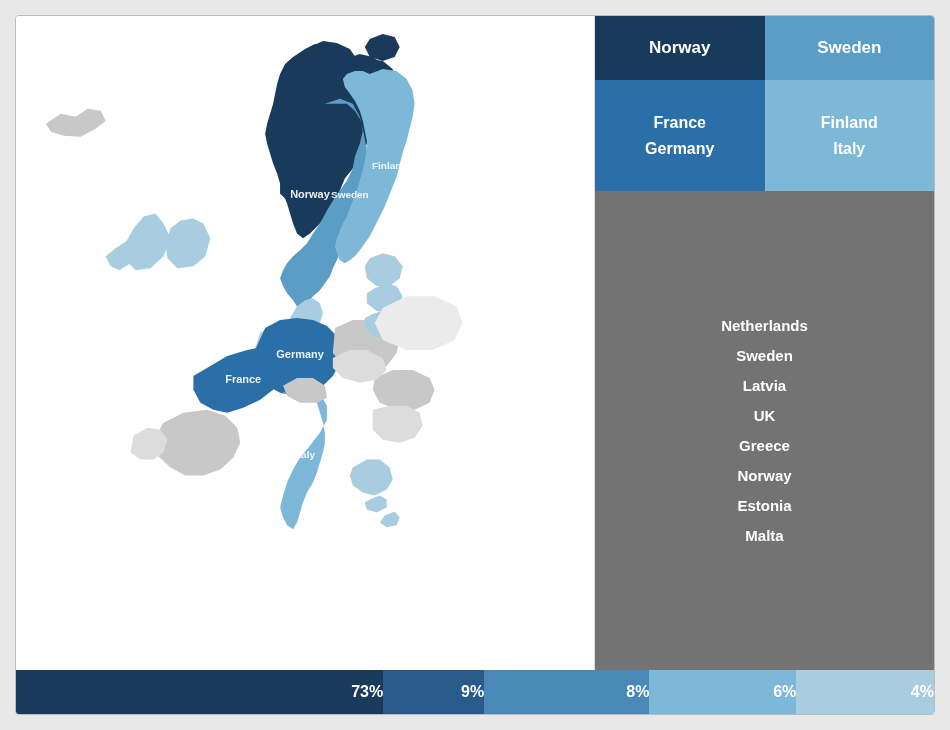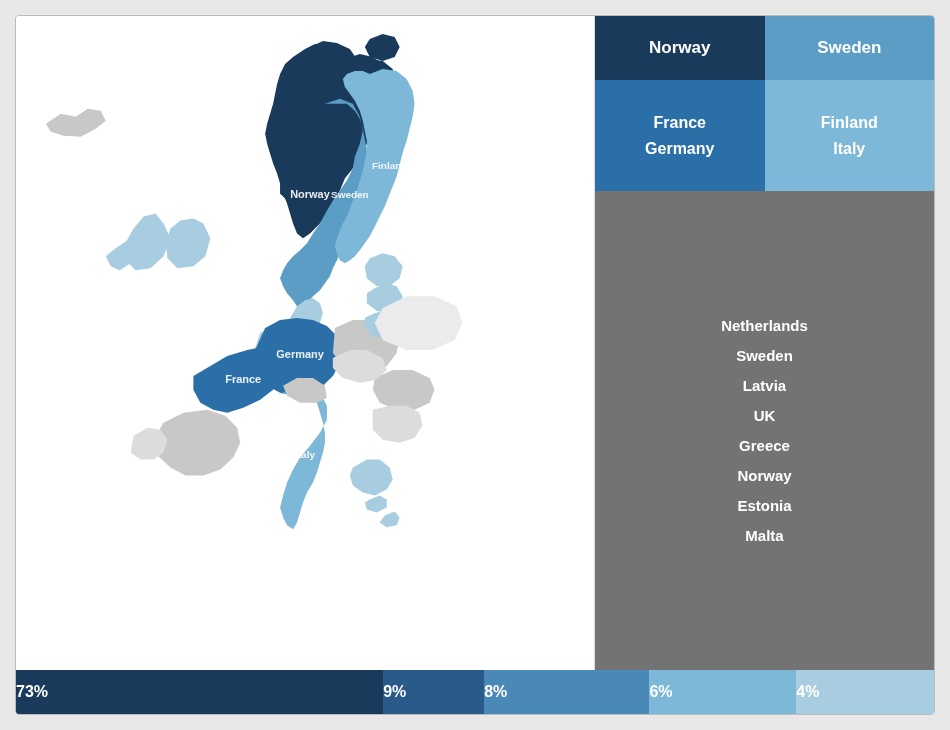--- a/index.html
+++ b/index.html
@@ -112,21 +112,21 @@
     
     .bottom-bar {
       display: flex;
       height: 44px;
       width: 100%;
     }
 
     .bar-segment {
       display: flex;
       align-items: center;
-      justify-content: flex-start;
+      justify-content: flex-end;
       color: #fff;
       font-weight: bold;
       font-size: 16px;
     }
 
     .bar-darkest { background: #1a3a5c; width: 40%; }
     .bar-dark    { background: #2a5a8a; width: 11%; }
     .bar-mid     { background: #4a88b8; width: 18%; }  
     .bar-light   { background: #7db8d8; width: 16%; }
     .bar-lighter { background: #a8cde0; width: 15%; }

